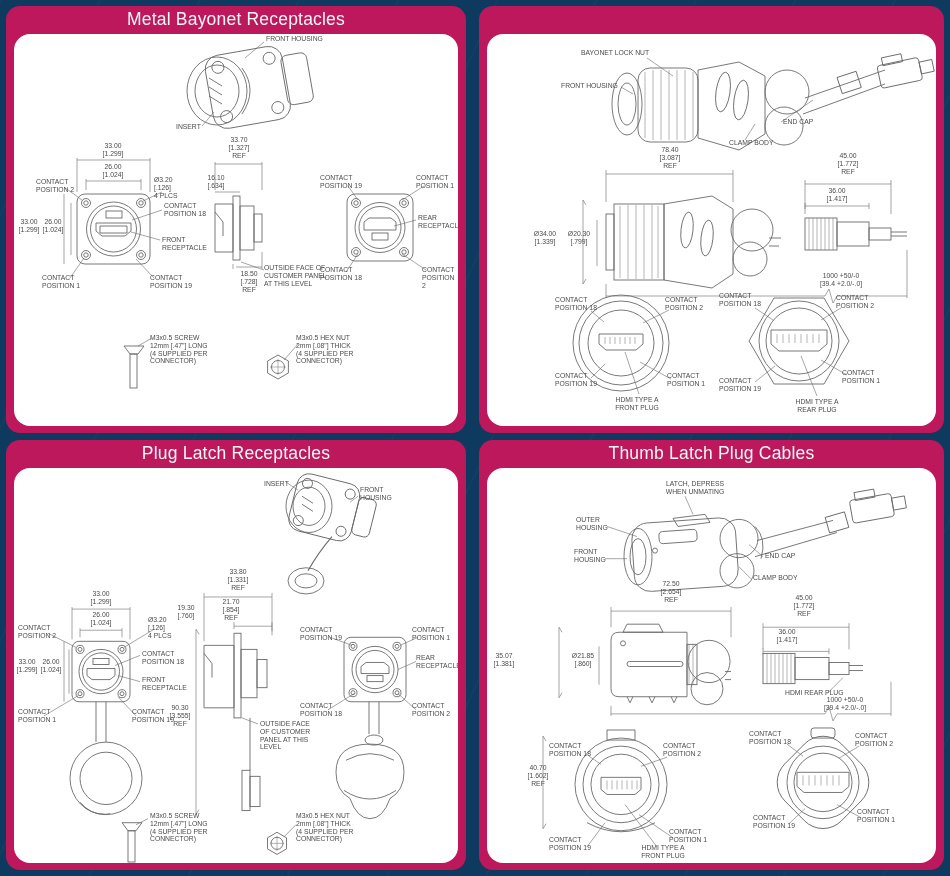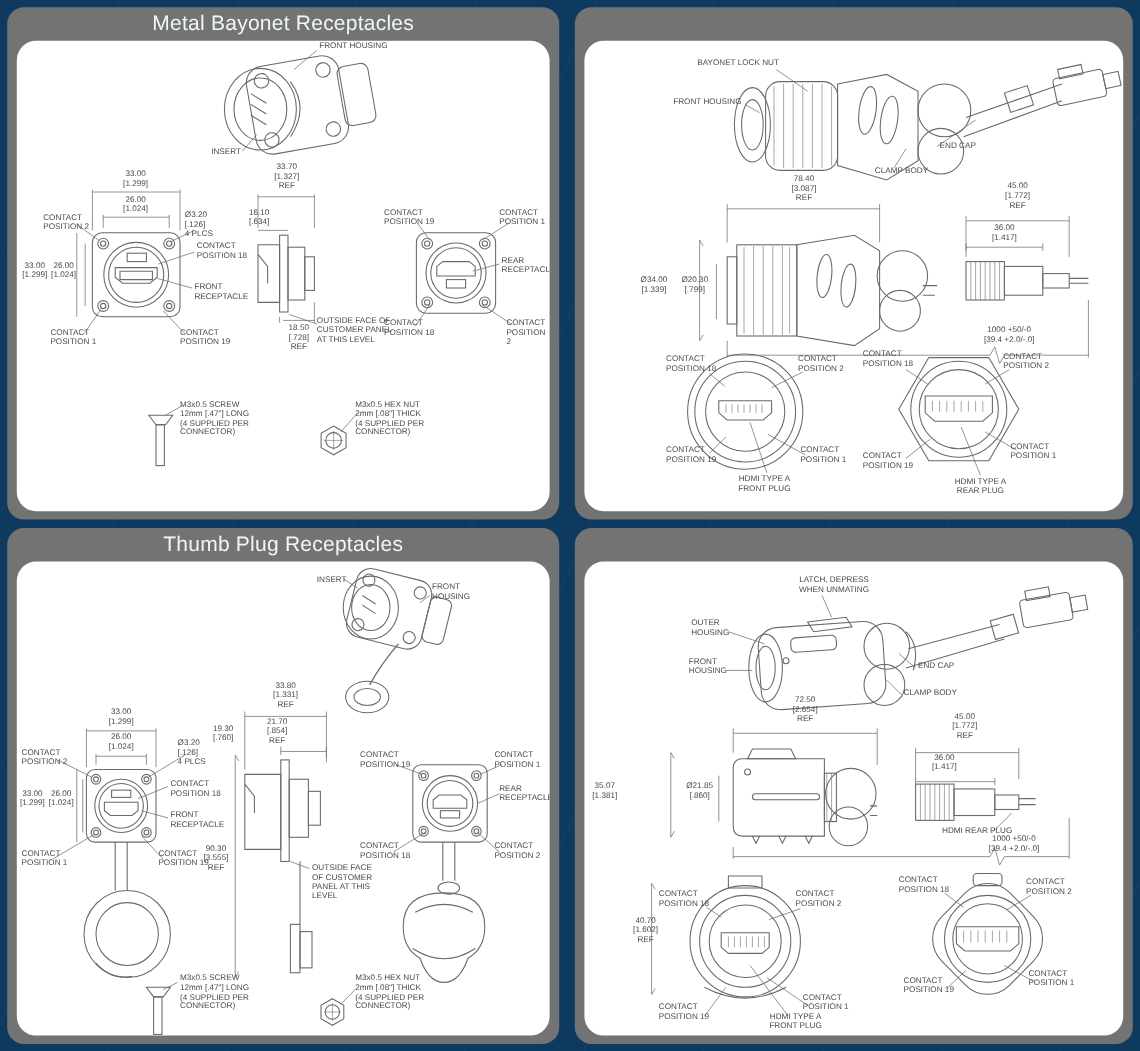--- a/index.html
+++ b/index.html
@@ -2,21 +2,21 @@
 <html><head>
 <meta charset="utf-8">
 <style>
   html,body{margin:0;padding:0;}
   body{width:950px;height:876px;position:relative;background:#0e3a5f;
        font-family:"Liberation Sans",sans-serif;overflow:hidden;}
   .bg-deco{position:absolute;inset:0;
     background:repeating-linear-gradient(115deg,rgba(255,255,255,0.02) 0 2px,rgba(0,0,0,0) 2px 90px);}
   .grid{position:absolute;inset:0;padding:6px;display:grid;
         grid-template-columns:460px 465px;grid-template-rows:427px 430px;gap:7px 13px;}
-  .card{background:#737373;border-radius:14px;position:relative;}
+  .card{background:#be185d;border-radius:14px;position:relative;}
   .title{height:28px;line-height:27px;text-align:center;color:#eef7f6;font-size:17.5px;
          letter-spacing:.2px;}
   .canvas{position:absolute;left:8px;right:8px;top:28px;bottom:7px;background:#ffffff;
           border-radius:16px;overflow:hidden;}
   svg.art{position:absolute;inset:0;width:100%;height:100%;}
   .lbl{position:absolute;font-size:6.8px;line-height:1.15;color:#4a4a4a;white-space:pre-line;}
   .ctr{text-align:center;}
 </style>
 </head>
 <body>
@@ -244,21 +244,21 @@
       <div class="lbl" style="left:232px;top:343px">CONTACT
 POSITION 19</div>
       <div class="lbl" style="left:355px;top:335px">CONTACT
 POSITION 1</div>
       <div class="lbl ctr" style="left:300px;top:364px;width:60px">HDMI TYPE A
 REAR PLUG</div>
     </div>
   </div>
 
   <div class="card">
-    <div class="title">Thumb Plug Receptacles</div>
+    <div class="title">Plug Latch Receptacles</div>
     <div class="canvas">
       <svg class="art" viewBox="0 0 444 392" preserveAspectRatio="none" stroke="#6a6a6a" fill="none" stroke-width="0.9">
 
         <g transform="rotate(14 310 40)">
           <rect x="278" y="10" width="64" height="58" rx="12"></rect>
           <circle cx="288" cy="20" r="5"></circle>
             <circle cx="332" cy="20" r="5"></circle>
           <circle cx="288" cy="58" r="5"></circle>
             <circle cx="332" cy="58" r="5"></circle>
           <rect x="342" y="20" width="18" height="38" rx="5"></rect>
@@ -388,20 +388,21 @@
 (4 SUPPLIED PER
 CONNECTOR)</div>
       <div class="lbl" style="left:282px;top:344px">M3x0.5 HEX NUT
 2mm [.08"] THICK
 (4 SUPPLIED PER
 CONNECTOR)</div>
     </div>
   </div>
 
   <div class="card">
+    <div class="title">Thumb Latch Plug Cables</div>
     <div class="canvas">
       <svg class="art" viewBox="0 0 449 392" preserveAspectRatio="none" stroke="#6a6a6a" fill="none" stroke-width="0.9">
 
         <rect x="146" y="52" width="104" height="68" rx="16" transform="rotate(-4 198 86)"></rect>
         <path d="M186 50 l32 -4 l5 8 l-32 4 z"></path>
         <ellipse cx="151" cy="88" rx="14" ry="28"></ellipse>
         <ellipse cx="151" cy="88" rx="8" ry="18"></ellipse>
         <rect x="172" y="62" width="38" height="12" rx="4" transform="rotate(-4 191 68)"></rect>
         <circle cx="168" cy="82" r="2.5"></circle>
         <circle cx="252" cy="70" r="19"></circle>

